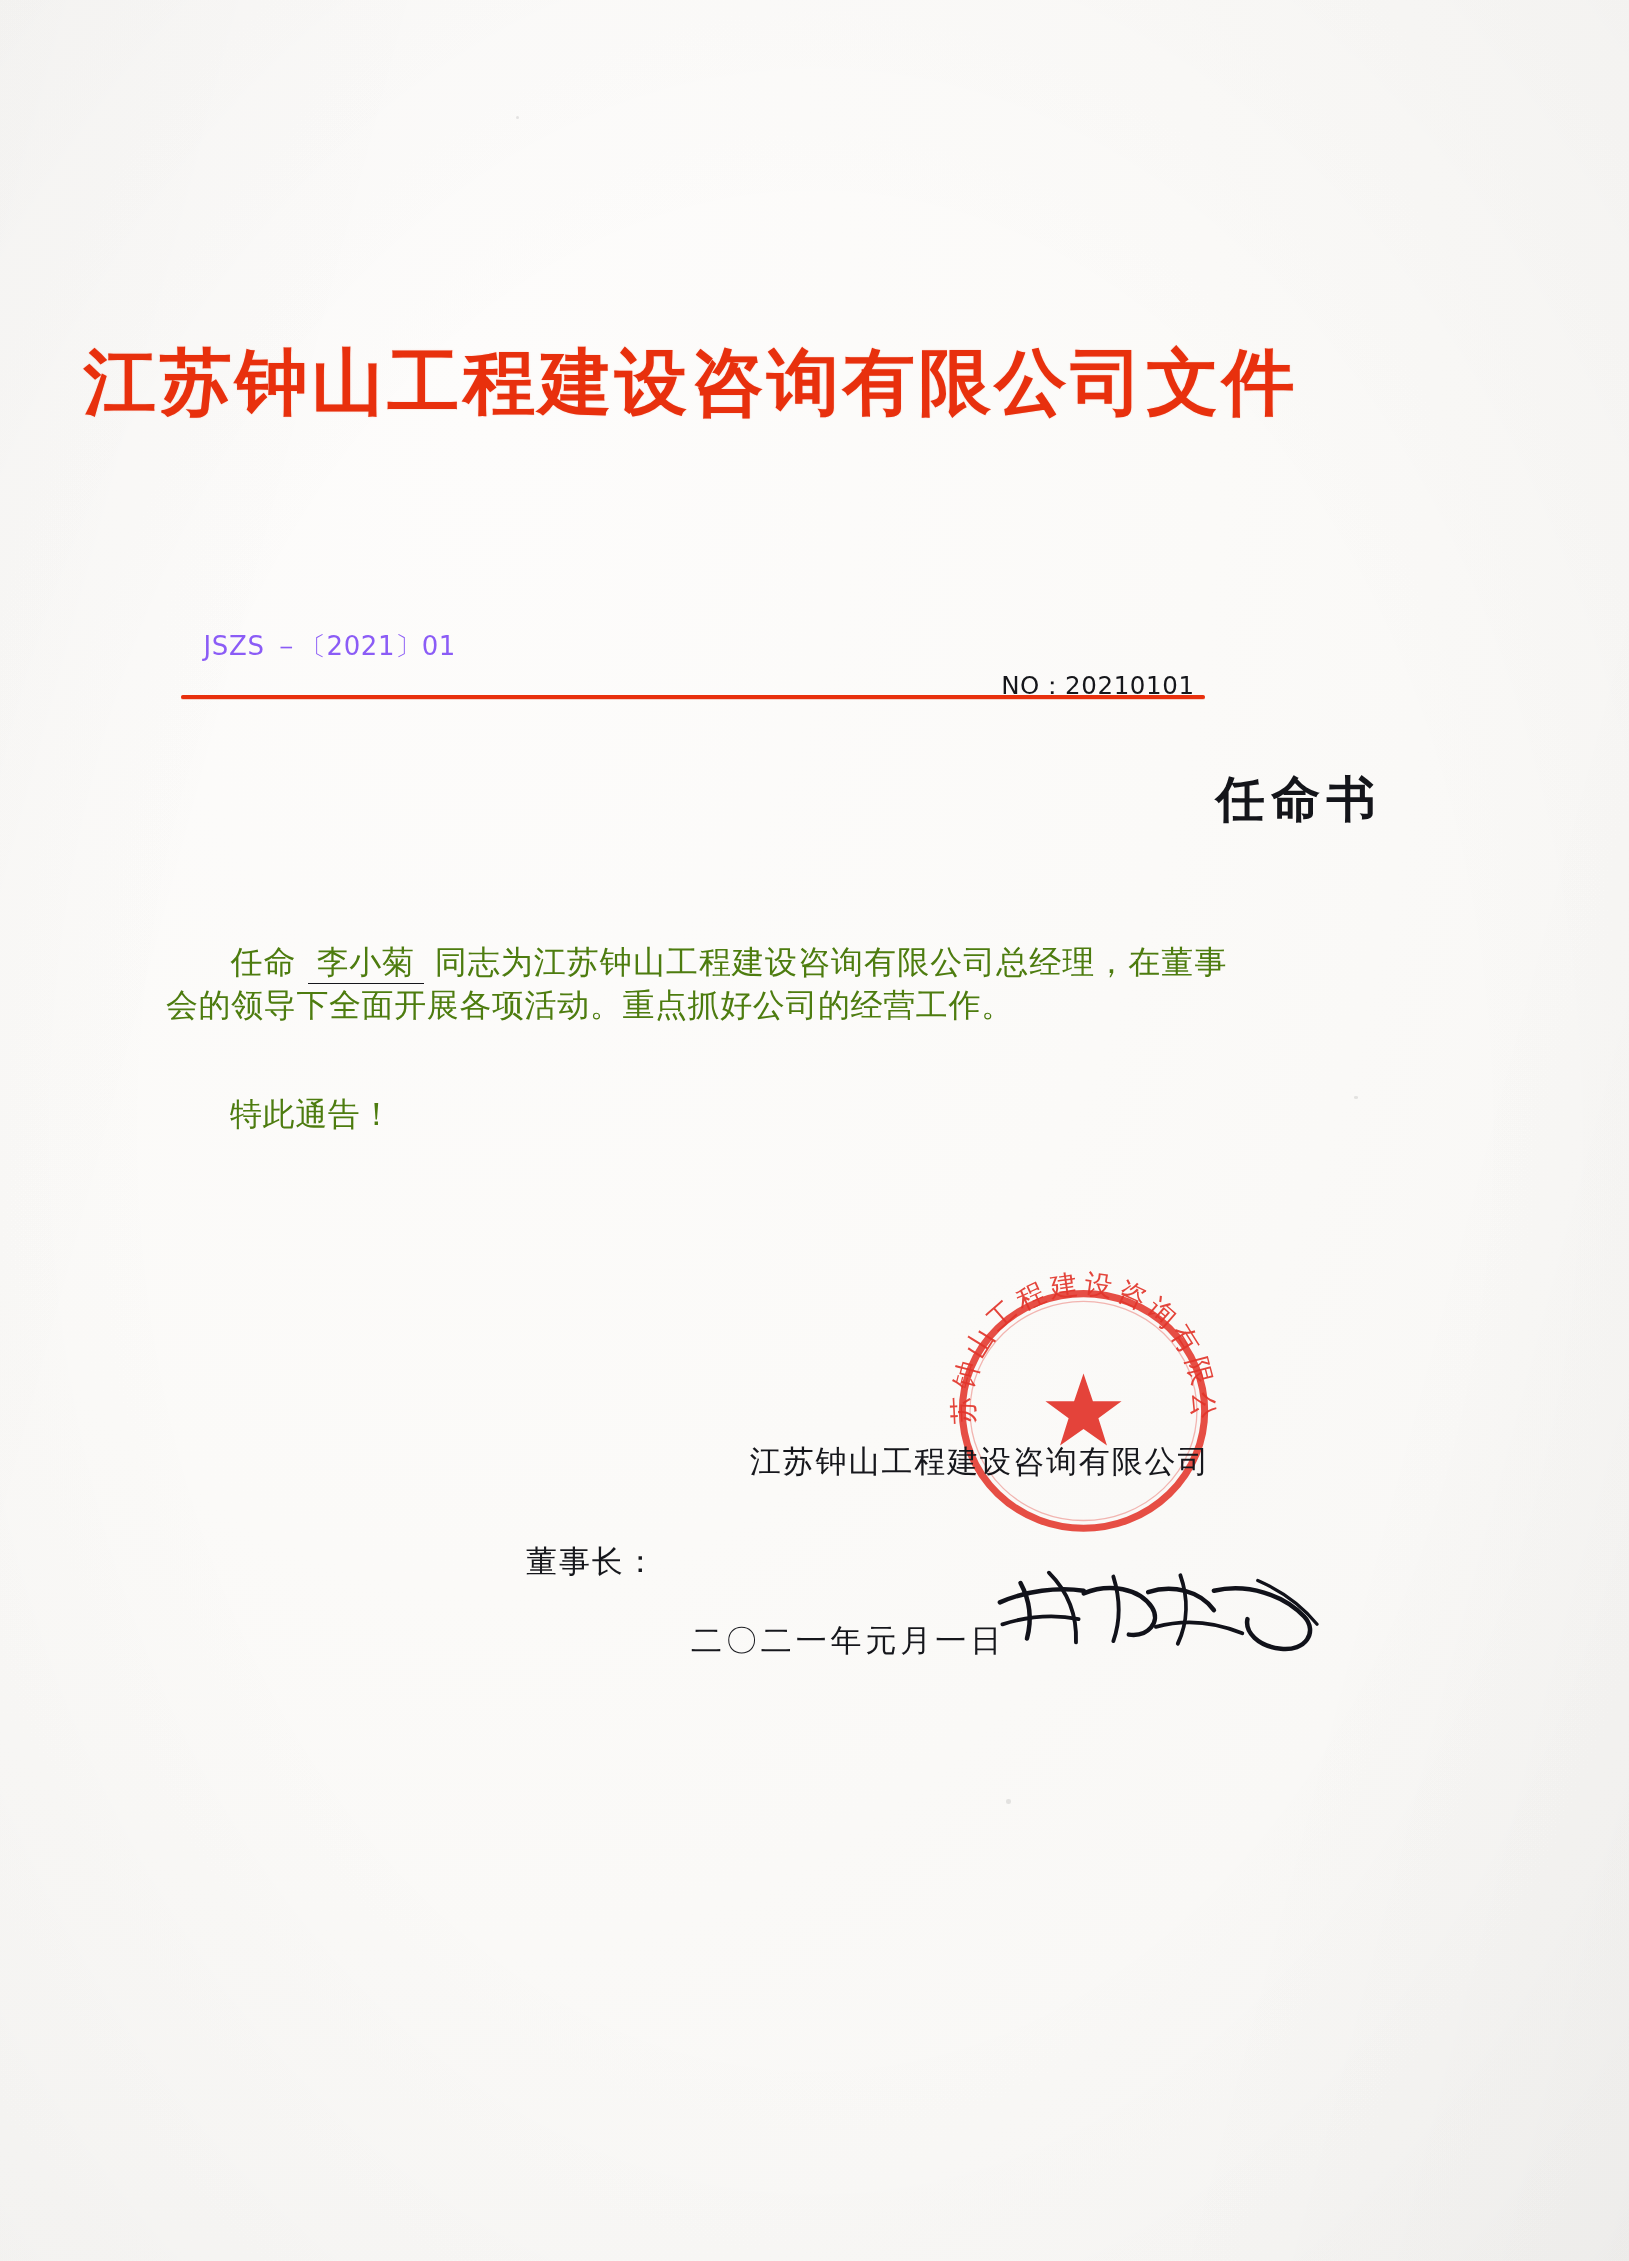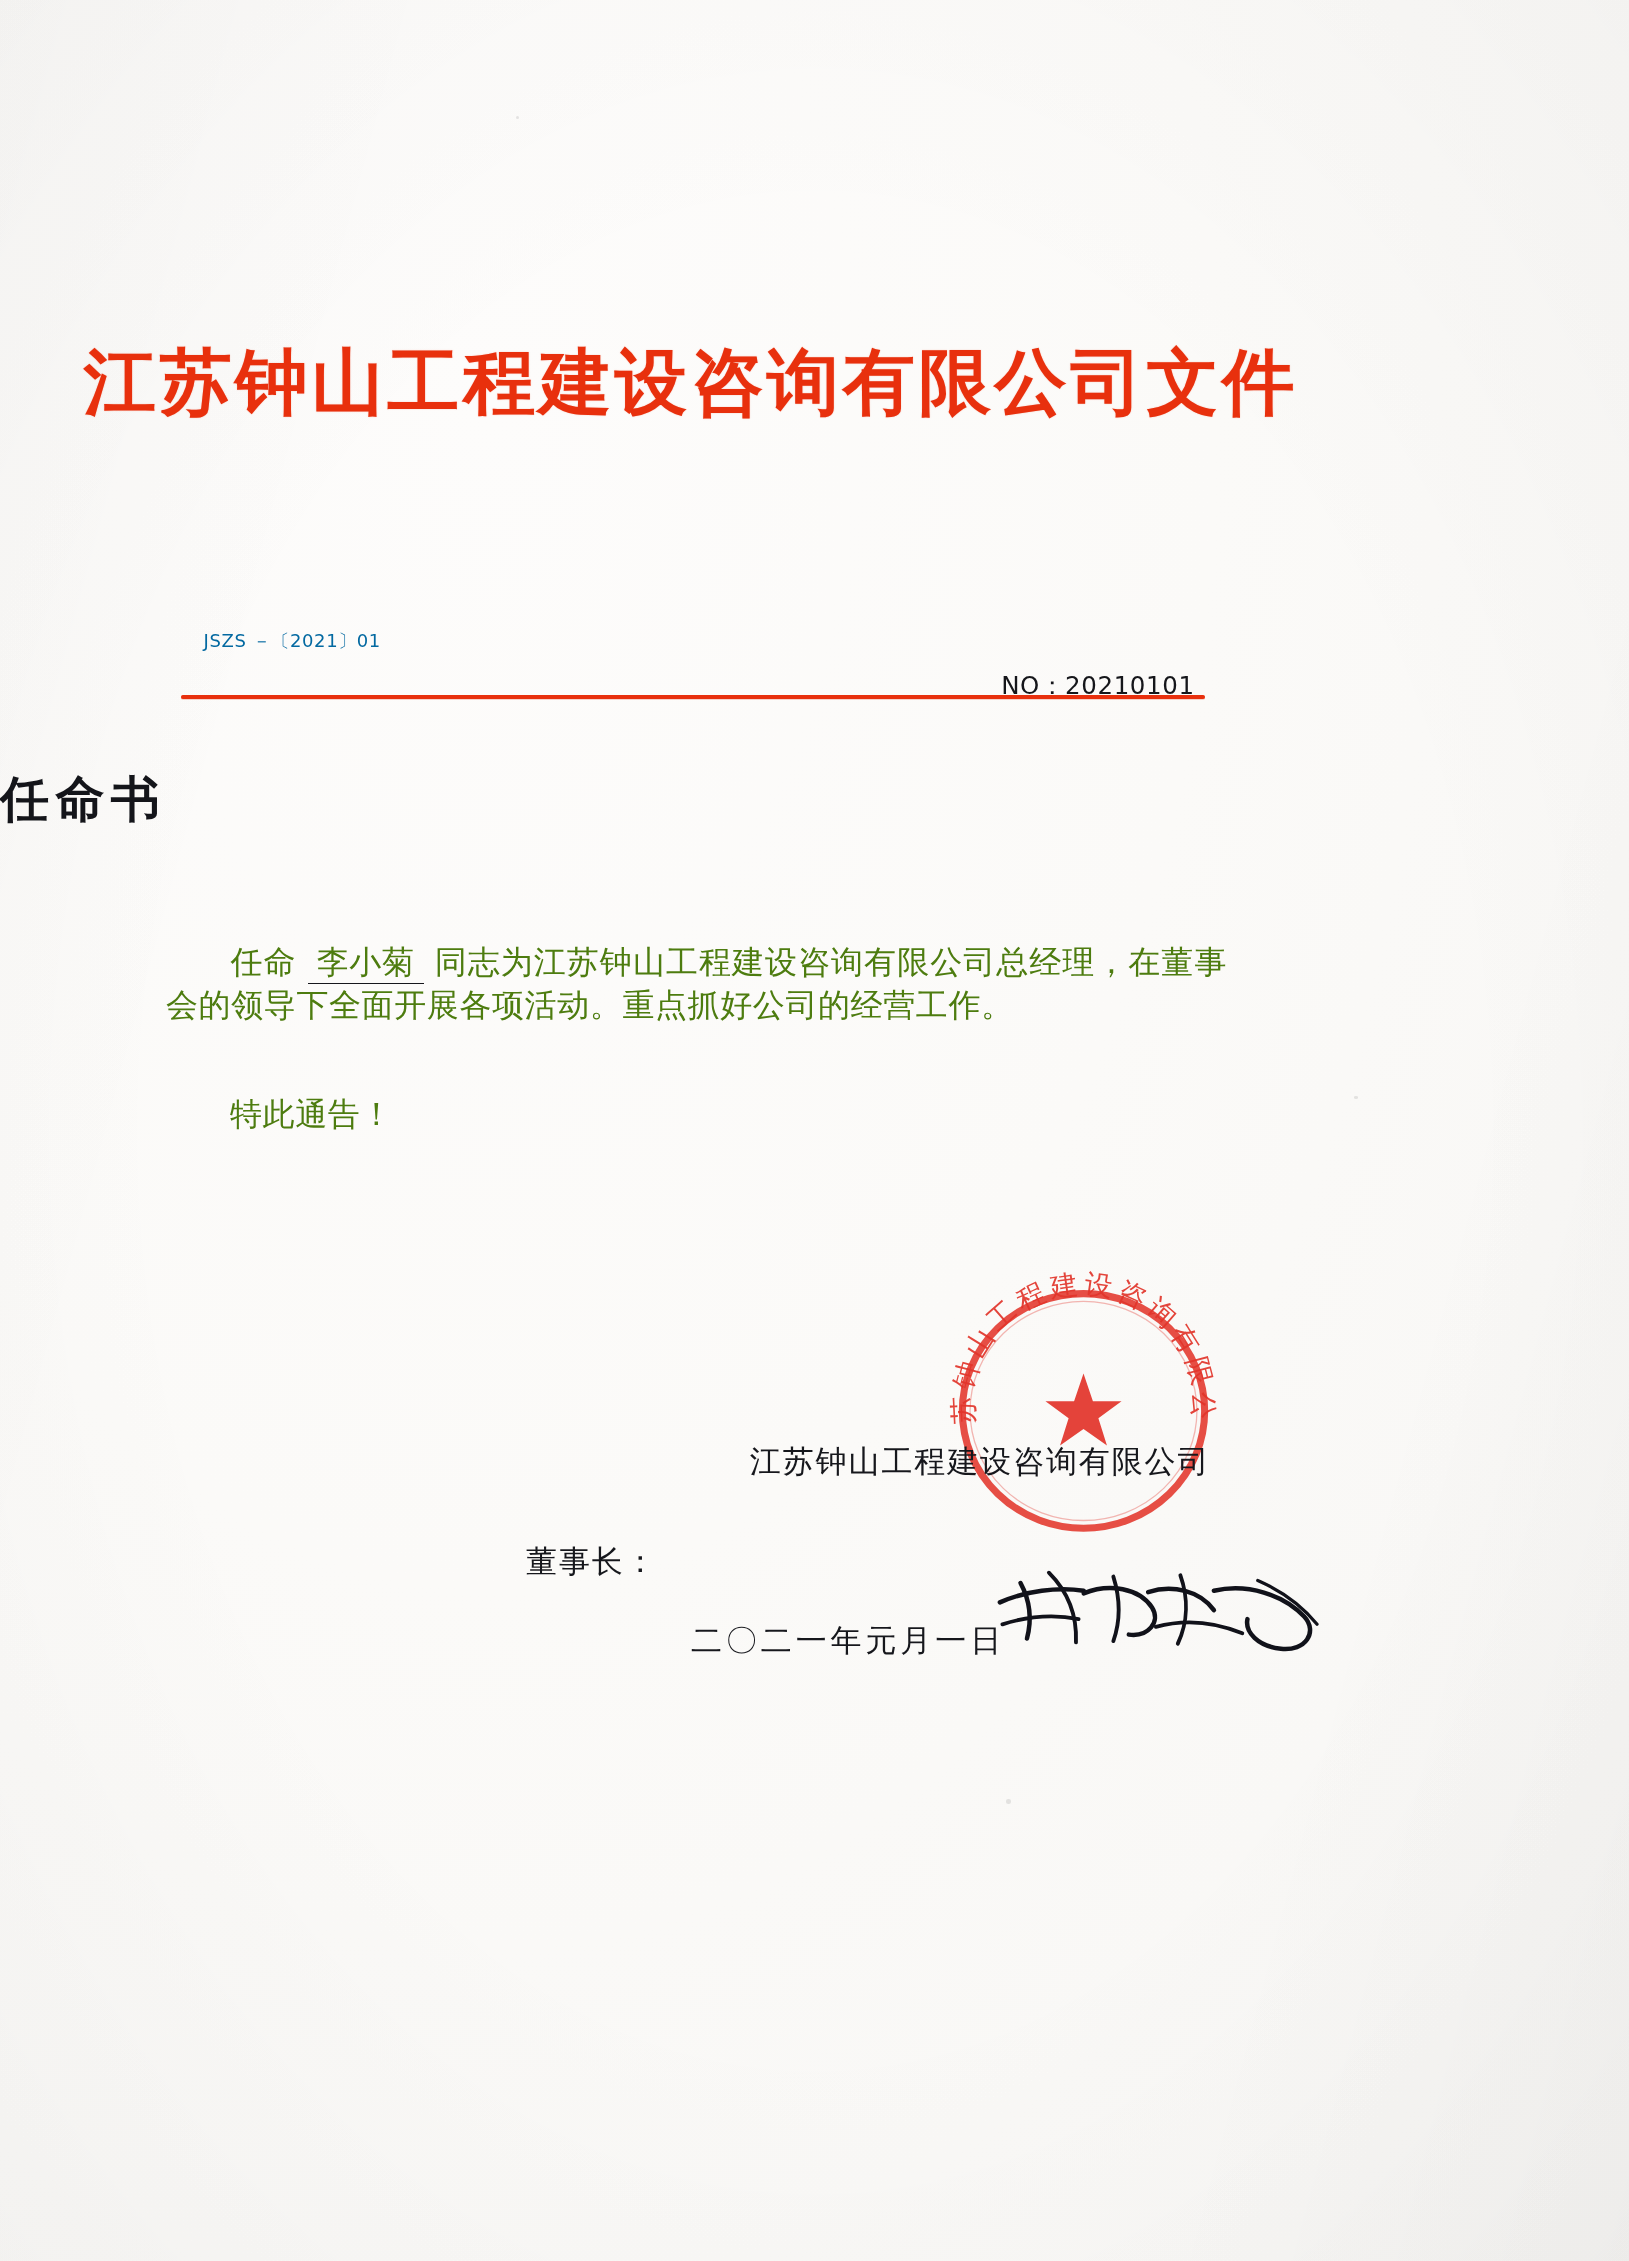--- a/index.html
+++ b/index.html
@@ -60,22 +60,22 @@
     position: absolute;
     left: 181px;
     right: 181px;
     top: 629px;
     height: 39px;
   }
   .doc-code {
     position: absolute;
     left: 22.6px;
     top: 0;
-    font-size: 18px;
-    color: #0369a1;
+    font-size: 26px;
+    color: #8b5cf6;
     letter-spacing: 0.6px;
     font-family: "DejaVu Sans", "Liberation Sans", sans-serif;
   }
   .doc-serial {
     position: absolute;
     right: 6.4px;
     top: 0;
     font-size: 24.5px;
     color: #15161a;
     letter-spacing: 0.6px;
@@ -92,21 +92,21 @@
     background: #e8300d;
     border-radius: 1.9px;
     box-shadow: 0 0.6px 0 rgba(232,48,13,0.4);
   }
 
   
   .doc-title {
     position: absolute;
     left: 0; right: 0;
     top: 767px;
-    text-align: left;
+    text-align: right;
     font-family: "DejaVu Serif", "Liberation Serif", serif;
     font-weight: bold;
     font-size: 49px;
     color: #14151a;
     letter-spacing: 6.4px;
   }
 
   
   .body-block {
     position: absolute;

